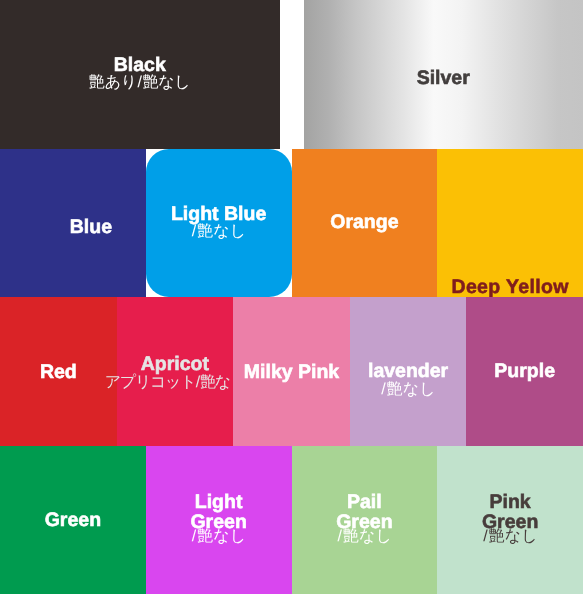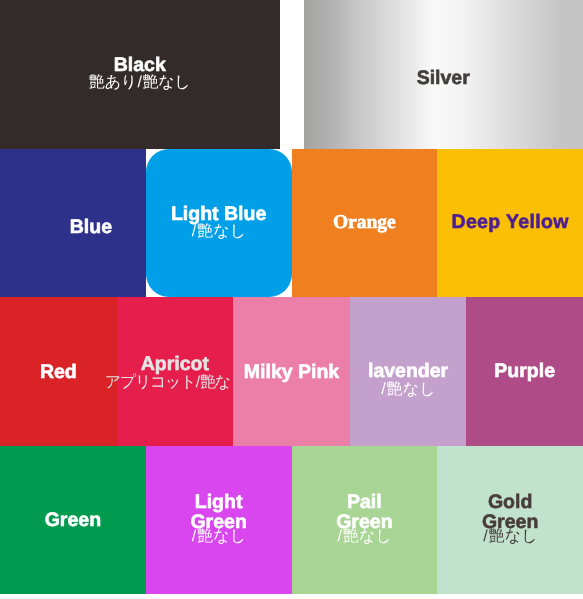--- a/index.html
+++ b/index.html
@@ -40,26 +40,26 @@
         <div class="stack" style="top: 5px; padding-left: 36px;">
           <div class="name"><span>Blue</span></div>
         </div>
       </div>
       <div class="cell" style="background: rgb(0, 159, 232); color: rgb(255, 255, 255); border-radius: 23px;">
         <div class="stack" style="top: -1px;">
           <div class="name"><span>Light Blue</span></div>
           <div class="sub" style="top: 3px;"><i>/</i>艶なし</div>
         </div>
       </div>
-      <div class="cell" style="background: rgb(240, 128, 31); color: rgb(255, 255, 255); font-family: Liberation Serif, serif;">
+      <div class="cell" style="background: rgb(240, 128, 31); color: rgb(255, 255, 255);">
         <div class="stack">
           <div class="name"><span>Orange</span></div>
         </div>
       </div>
-      <div class="cell" style="background: rgb(251, 192, 5); color: #4c1d95;">
+      <div class="cell" style="background: rgb(251, 192, 5); color: #7f1d1d; justify-content: flex-end;">
         <div class="stack">
           <div class="name" style="letter-spacing: 0.35px;"><span>Deep Yellow</span></div>
         </div>
       </div>
     </div>
     <div class="row">
       <div class="cell" style="background: rgb(218, 35, 39); color: rgb(255, 255, 255);">
         <div class="stack" style="top: 1px;">
           <div class="name"><span>Red</span></div>
         </div>
@@ -100,18 +100,18 @@
         </div>
       </div>
       <div class="cell" style="background: rgb(168, 212, 148); color: rgb(255, 255, 255);">
         <div class="stack">
           <div class="name"><span>Pail</span><br><span>Green</span></div>
           <div class="sub"><i>/</i>艶なし</div>
         </div>
       </div>
       <div class="cell" style="background: rgb(193, 226, 204); color: rgb(71, 60, 59);">
         <div class="stack">
-          <div class="name"><span>Gold</span><br><span>Green</span></div>
+          <div class="name"><span>Pink</span><br><span>Green</span></div>
           <div class="sub"><i>/</i>艶なし</div>
         </div>
       </div>
     </div>
   </div>
 
 </body></html>

